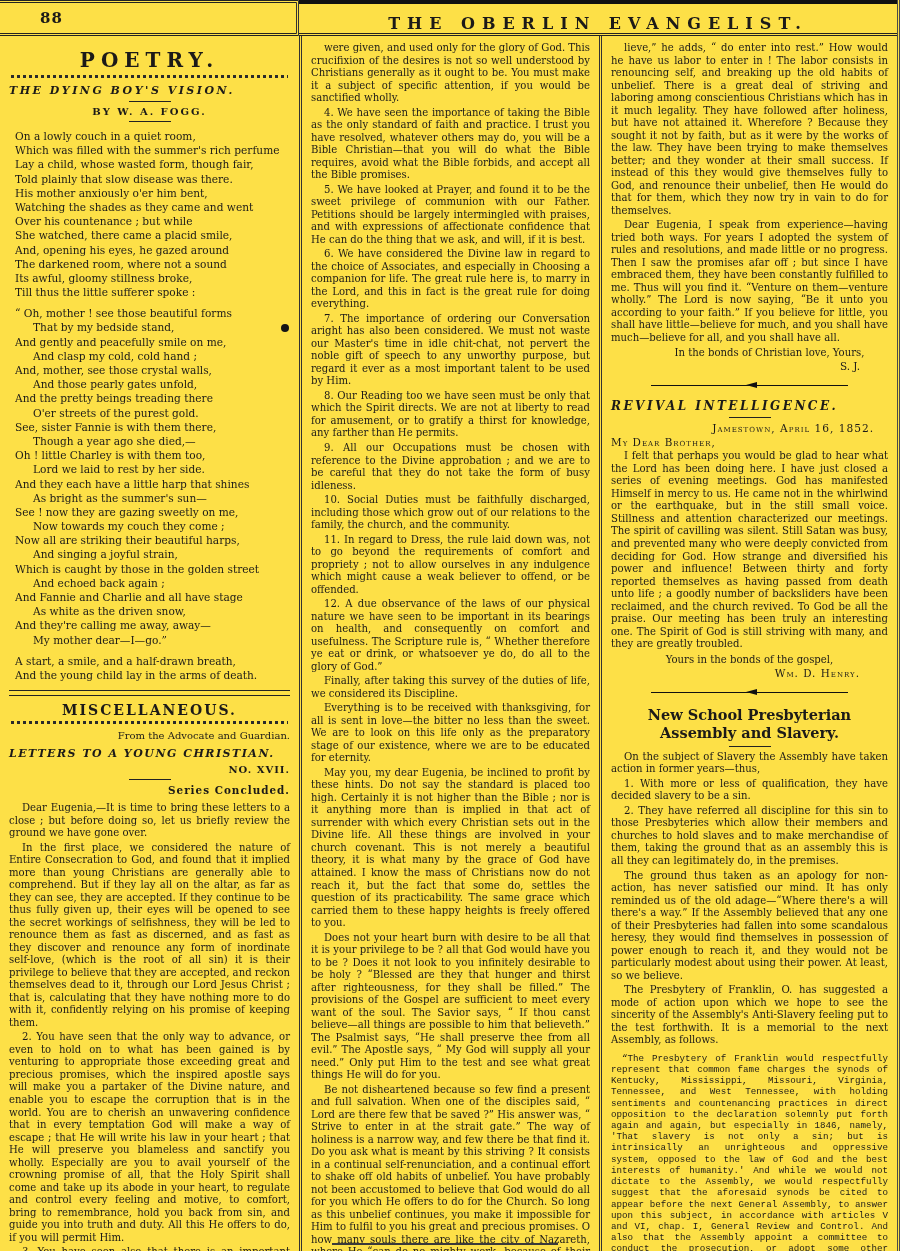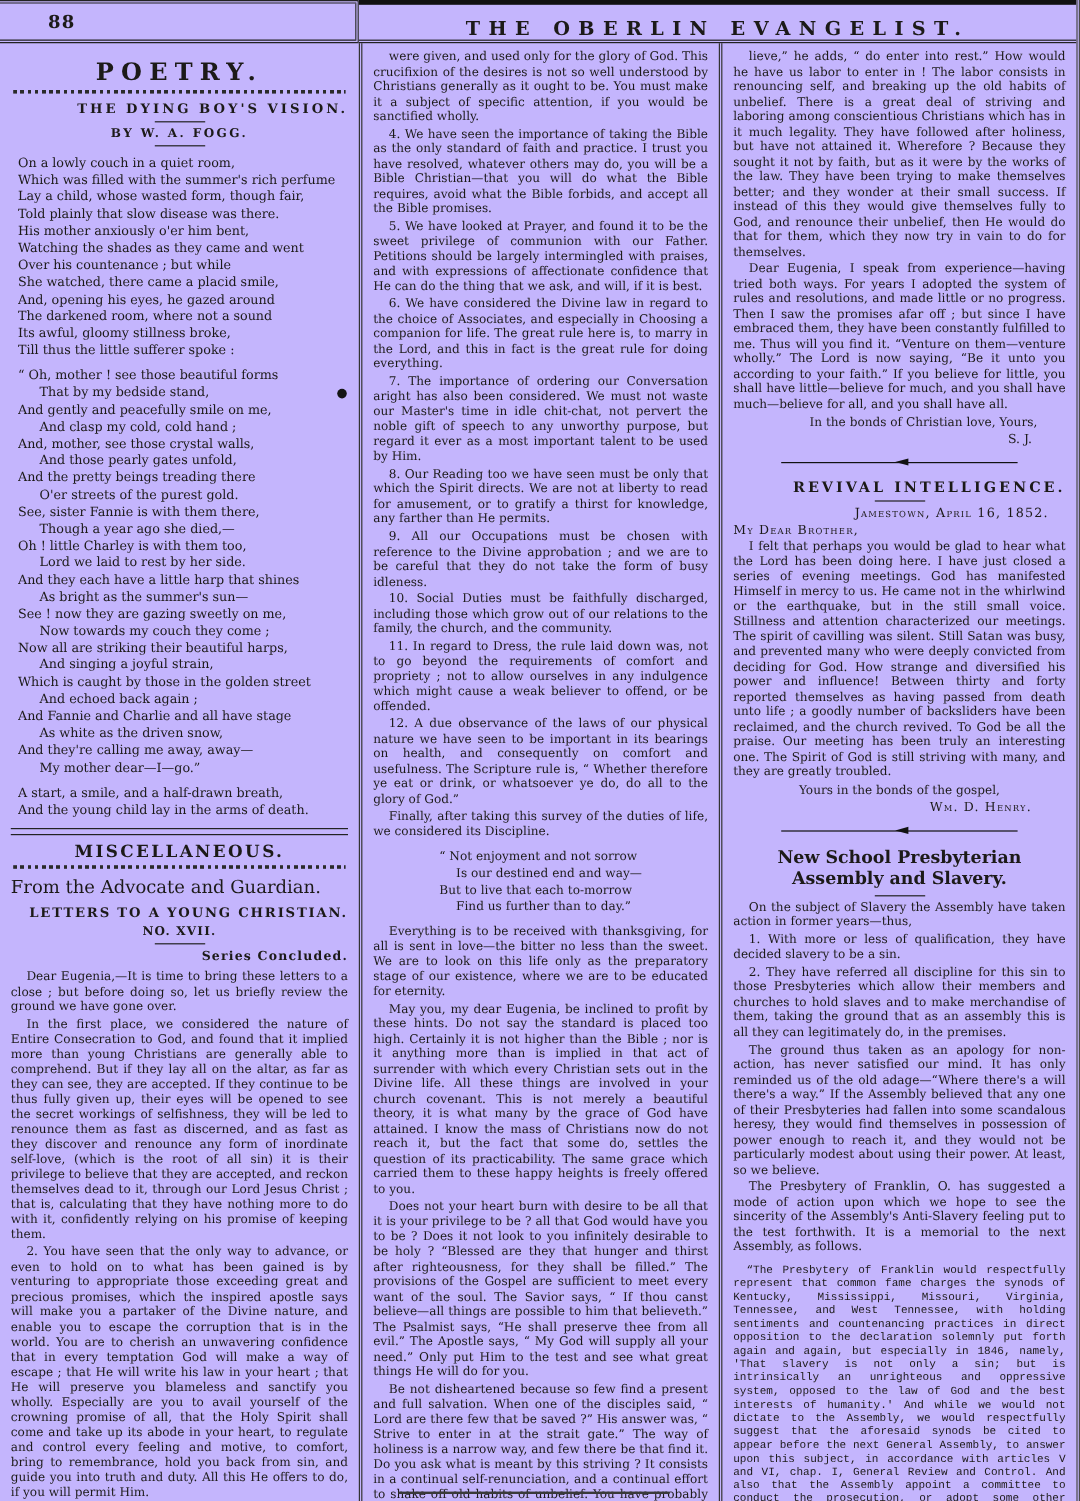--- a/index.html
+++ b/index.html
@@ -1,18 +1,18 @@
 <!DOCTYPE html>
 <html><head>
 <meta charset="utf-8">
 <style>
   html,body{margin:0;padding:0;background:#e9e7e0;}
   .page{
     position:relative; width:900px; height:1251px; margin:0 auto;
-    background:#c4b5fd; color:#1c1a18; overflow:hidden;
+    background:#fde047; color:#1c1a18; overflow:hidden;
     font-family:"DejaVu Serif", serif;
     border-right:3px double #4a4a4a;
     box-sizing:border-box;
   }
   
   .masthead-row{display:flex; align-items:stretch; height:36px;}
   .pageno-cell{
     width:299px; box-sizing:border-box; display:flex; align-items:center;
     padding-left:40px; border-top:3px double #222; border-bottom:3px double #222;
     border-right:3px double #333;
@@ -34,27 +34,27 @@
     font-size:10.1px; line-height:1.24; text-align:justify;
     text-indent:13px; margin:0 0 2px 0;
   }
   .section-head{
     text-align:center; font-size:20px; font-weight:bold;
     letter-spacing:6px; margin:6px 0 3px 0;
   }
   .wavy{height:3px; margin:1px 2px 6px 2px;
     background:repeating-linear-gradient(90deg,#2a2a2a 0 3px,transparent 3px 6px);}
   .art-title{
-    text-align:right; font-size:11px; font-weight:bold;
-    letter-spacing:2.5px; margin:6px 0 2px 0;
+    text-align:left; font-size:11px; font-weight:bold;
+    letter-spacing:2.5px; margin:6px 0 2px 0;font-style:italic;
   }
   .mini-rule{width:42px; margin:4px auto; border-top:1px solid #222;}
   .byline{text-align:center; font-size:10px; font-weight:bold; letter-spacing:2px;}
-  .source-line{text-align:left; font-size:15px; margin:2px 0;}
-  .no-line{text-align:center; font-size:10px; font-weight:bold; letter-spacing:1px; margin-top:4px;}
+  .source-line{text-align:right; font-size:10px; margin:2px 0;}
+  .no-line{text-align:right; font-size:10px; font-weight:bold; letter-spacing:1px; margin-top:4px;}
   .subtitle{text-align:right; font-size:10.4px; font-weight:bold; letter-spacing:1px; margin:2px 0 6px 0;}
   .double-rule{height:4px; border-top:1.5px solid #222; border-bottom:1px solid #222; margin:8px 0 4px 0;}
   
   .stanza{margin:7px 0 7px 6px;}
   .stanza .line{font-size:10.6px; line-height:1.34; white-space:nowrap; overflow:hidden;}
   .stanza.alt .line:nth-child(even){padding-left:18px;}
   
   .verse{margin:8px auto 8px auto; width:fit-content;}
   .verse .line{font-size:10.1px; line-height:1.36;}
   .verse .line:nth-child(even){padding-left:14px;}
@@ -178,26 +178,20 @@
           <div class="para">5. We have looked at Prayer, and found it to be the sweet privilege of communion with our Father. Petitions should be largely intermingled with praises, and with expressions of affectionate confidence that He can do the thing that we ask, and will, if it is best.</div>
           <div class="para">6. We have considered the Divine law in regard to the choice of Associates, and especially in Choosing a companion for life. The great rule here is, to marry in the Lord, and this in fact is the great rule for doing everything.</div>
           <div class="para">7. The importance of ordering our Conversation aright has also been considered. We must not waste our Master's time in idle chit-chat, not pervert the noble gift of speech to any unworthy purpose, but regard it ever as a most important talent to be used by Him.</div>
           <div class="para">8. Our Reading too we have seen must be only that which the Spirit directs. We are not at liberty to read for amusement, or to gratify a thirst for knowledge, any farther than He permits.</div>
           <div class="para">9. All our Occupations must be chosen with reference to the Divine approbation ; and we are to be careful that they do not take the form of busy idleness.</div>
           <div class="para">10. Social Duties must be faithfully discharged, including those which grow out of our relations to the family, the church, and the community.</div>
           <div class="para">11. In regard to Dress, the rule laid down was, not to go beyond the requirements of comfort and propriety ; not to allow ourselves in any indulgence which might cause a weak believer to offend, or be offended.</div>
           <div class="para">12. A due observance of the laws of our physical nature we have seen to be important in its bearings on health, and consequently on comfort and usefulness. The Scripture rule is, “ Whether therefore ye eat or drink, or whatsoever ye do, do all to the glory of God.”</div>
           <div class="para">Finally, after taking this survey of the duties of life, we considered its Discipline.</div>
         </div>
-      <div class="verse">
-          <div class="line">“ Not enjoyment and not sorrow</div>
-          <div class="line">Is our destined end and way—</div>
-          <div class="line">But to live that each to-morrow</div>
-          <div class="line">Find us further than to day.”</div>
-        </div>
       <div>
           <div class="para">Everything is to be received with thanksgiving, for all is sent in love—the bitter no less than the sweet. We are to look on this life only as the preparatory stage of our existence, where we are to be educated for eternity.</div>
           <div class="para">May you, my dear Eugenia, be inclined to profit by these hints. Do not say the standard is placed too high. Certainly it is not higher than the Bible ; nor is it anything more than is implied in that act of surrender with which every Christian sets out in the Divine life. All these things are involved in your church covenant. This is not merely a beautiful theory, it is what many by the grace of God have attained. I know the mass of Christians now do not reach it, but the fact that some do, settles the question of its practicability. The same grace which carried them to these happy heights is freely offered to you.</div>
           <div class="para">Does not your heart burn with desire to be all that it is your privilege to be ? all that God would have you to be ? Does it not look to you infinitely desirable to be holy ? “Blessed are they that hunger and thirst after righteousness, for they shall be filled.” The provisions of the Gospel are sufficient to meet every want of the soul. The Savior says, “ If thou canst believe—all things are possible to him that believeth.” The Psalmist says, “He shall preserve thee from all evil.” The Apostle says, “ My God will supply all your need.” Only put Him to the test and see what great things He will do for you.</div>
           <div class="para">Be not disheartened because so few find a present and full salvation. When one of the disciples said, “ Lord are there few that be saved ?” His answer was, “ Strive to enter in at the strait gate.” The way of holiness is a narrow way, and few there be that find it. Do you ask what is meant by this striving ? It consists in a continual self-renunciation, and a continual effort to shake off old habits of unbelief. You have probably not been accustomed to believe that God would do all for you which He offers to do for the Church. So long as this unbelief continues, you make it impossible for Him to fulfil to you his great and precious promises. O how many souls there are like the city of Nazareth, where He “can do no mighty work, because of their unbelief.”</div>
         </div>
     </section>
 
     <section class="col col3">
       <div>

